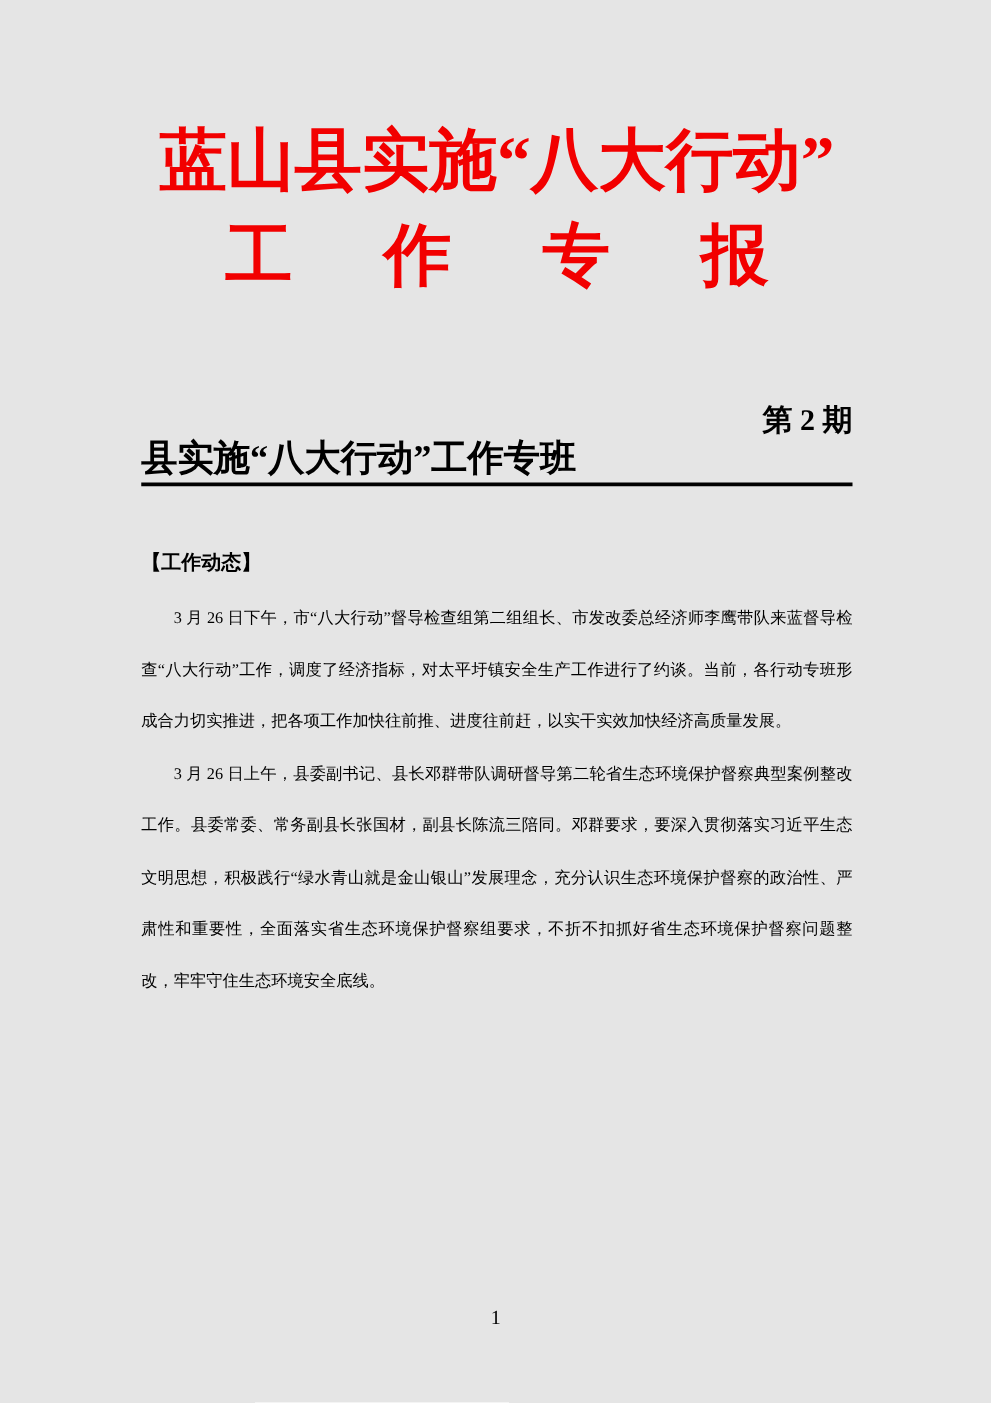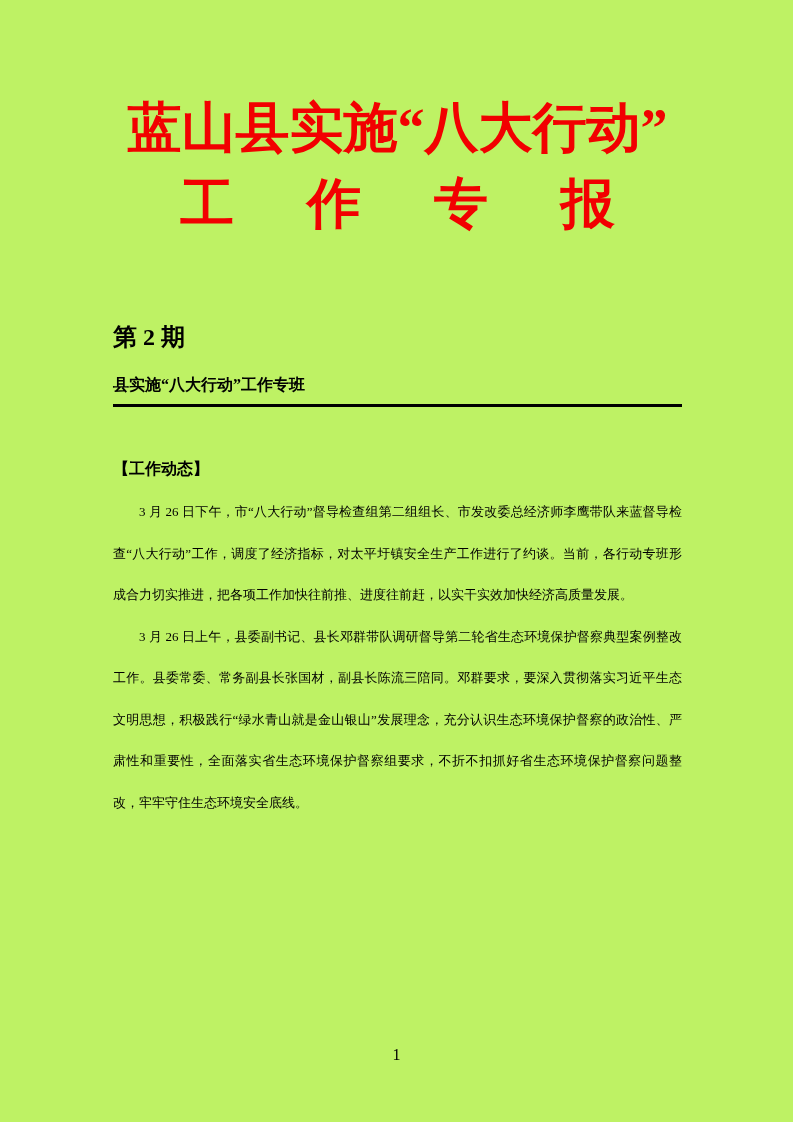--- a/index.html
+++ b/index.html
@@ -6,52 +6,52 @@
   html, body { background: #ffffff; }
   body {
     font-family: "Liberation Serif", "DejaVu Serif", serif;
     color: #000000;
   }
   .page {
     position: relative;
     width: 793px;
     height: 1122px;
     margin: 0 auto;
-    background: #bef264;
+    background: #e5e5e5;
     overflow: hidden;
   }
   .content {
     padding: 90px 111px 0 113px;
   }
   .doc-title {
     text-align: center;
     font-weight: bold;
     font-size: 54px;
     line-height: 76px;
     color: #f20000;
     font-family: "Liberation Serif", "DejaVu Serif", serif;
   }
   .doc-title .title-line2 {
     letter-spacing: 0.55em;
     text-indent: 0.55em; 
   }
   .issue-line {
     margin-top: 80px;
-    text-align: left;
+    text-align: right;
     font-weight: bold;
     font-size: 24px;
     line-height: 30px;
   }
   .masthead {
-    margin-top: 18px;
+    margin-top: 0;
     display: flex;
     justify-content: space-between;
     align-items: baseline;
     font-weight: bold;
-    font-size: 16px;
+    font-size: 29px;
     line-height: 30px;
     padding-bottom: 4px;
     border-bottom: 3px solid #000000;
   }
   .section-header {
     margin-top: 48px;
     font-family: "Liberation Sans", "DejaVu Sans", sans-serif;
     font-weight: bold;
     font-size: 16px;
     line-height: 28px;

